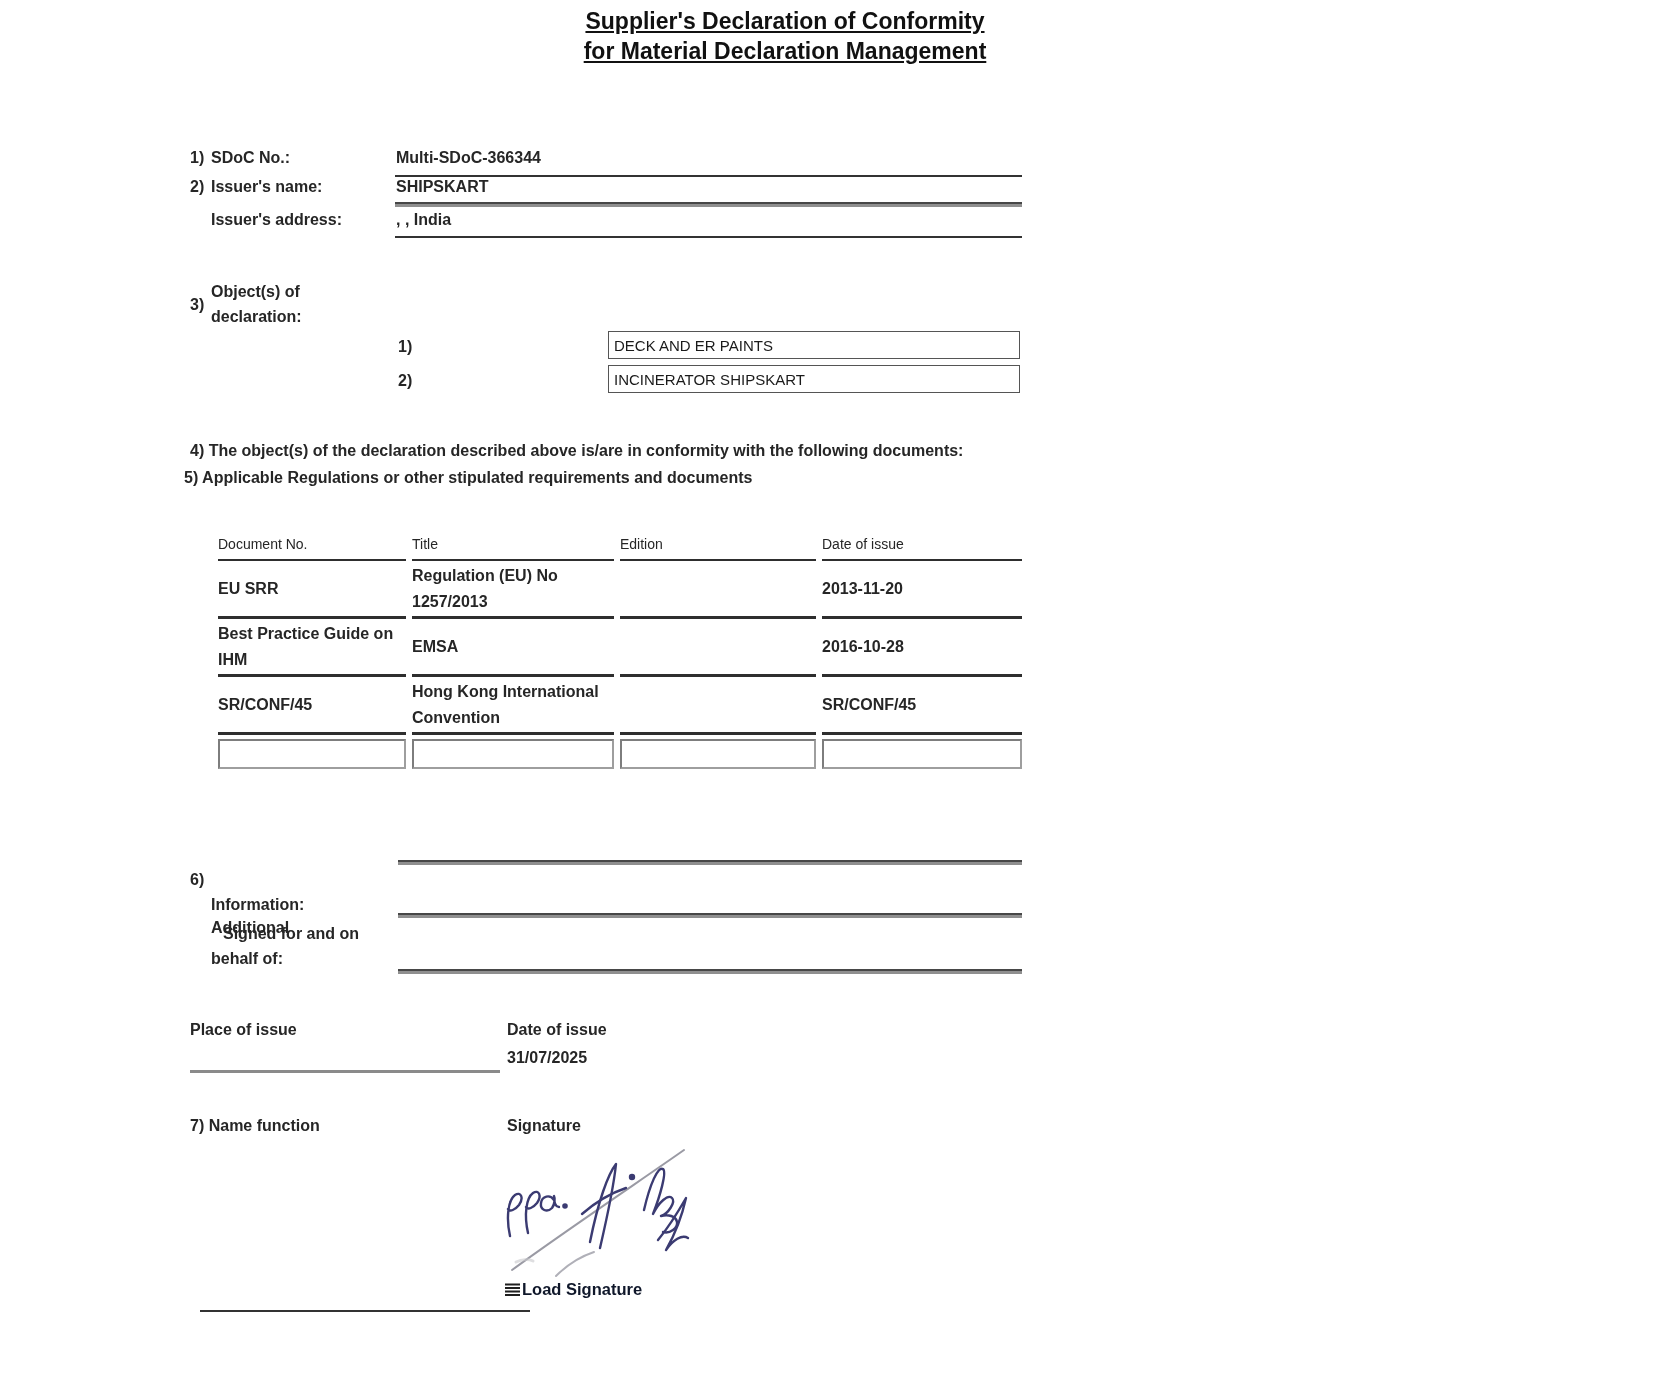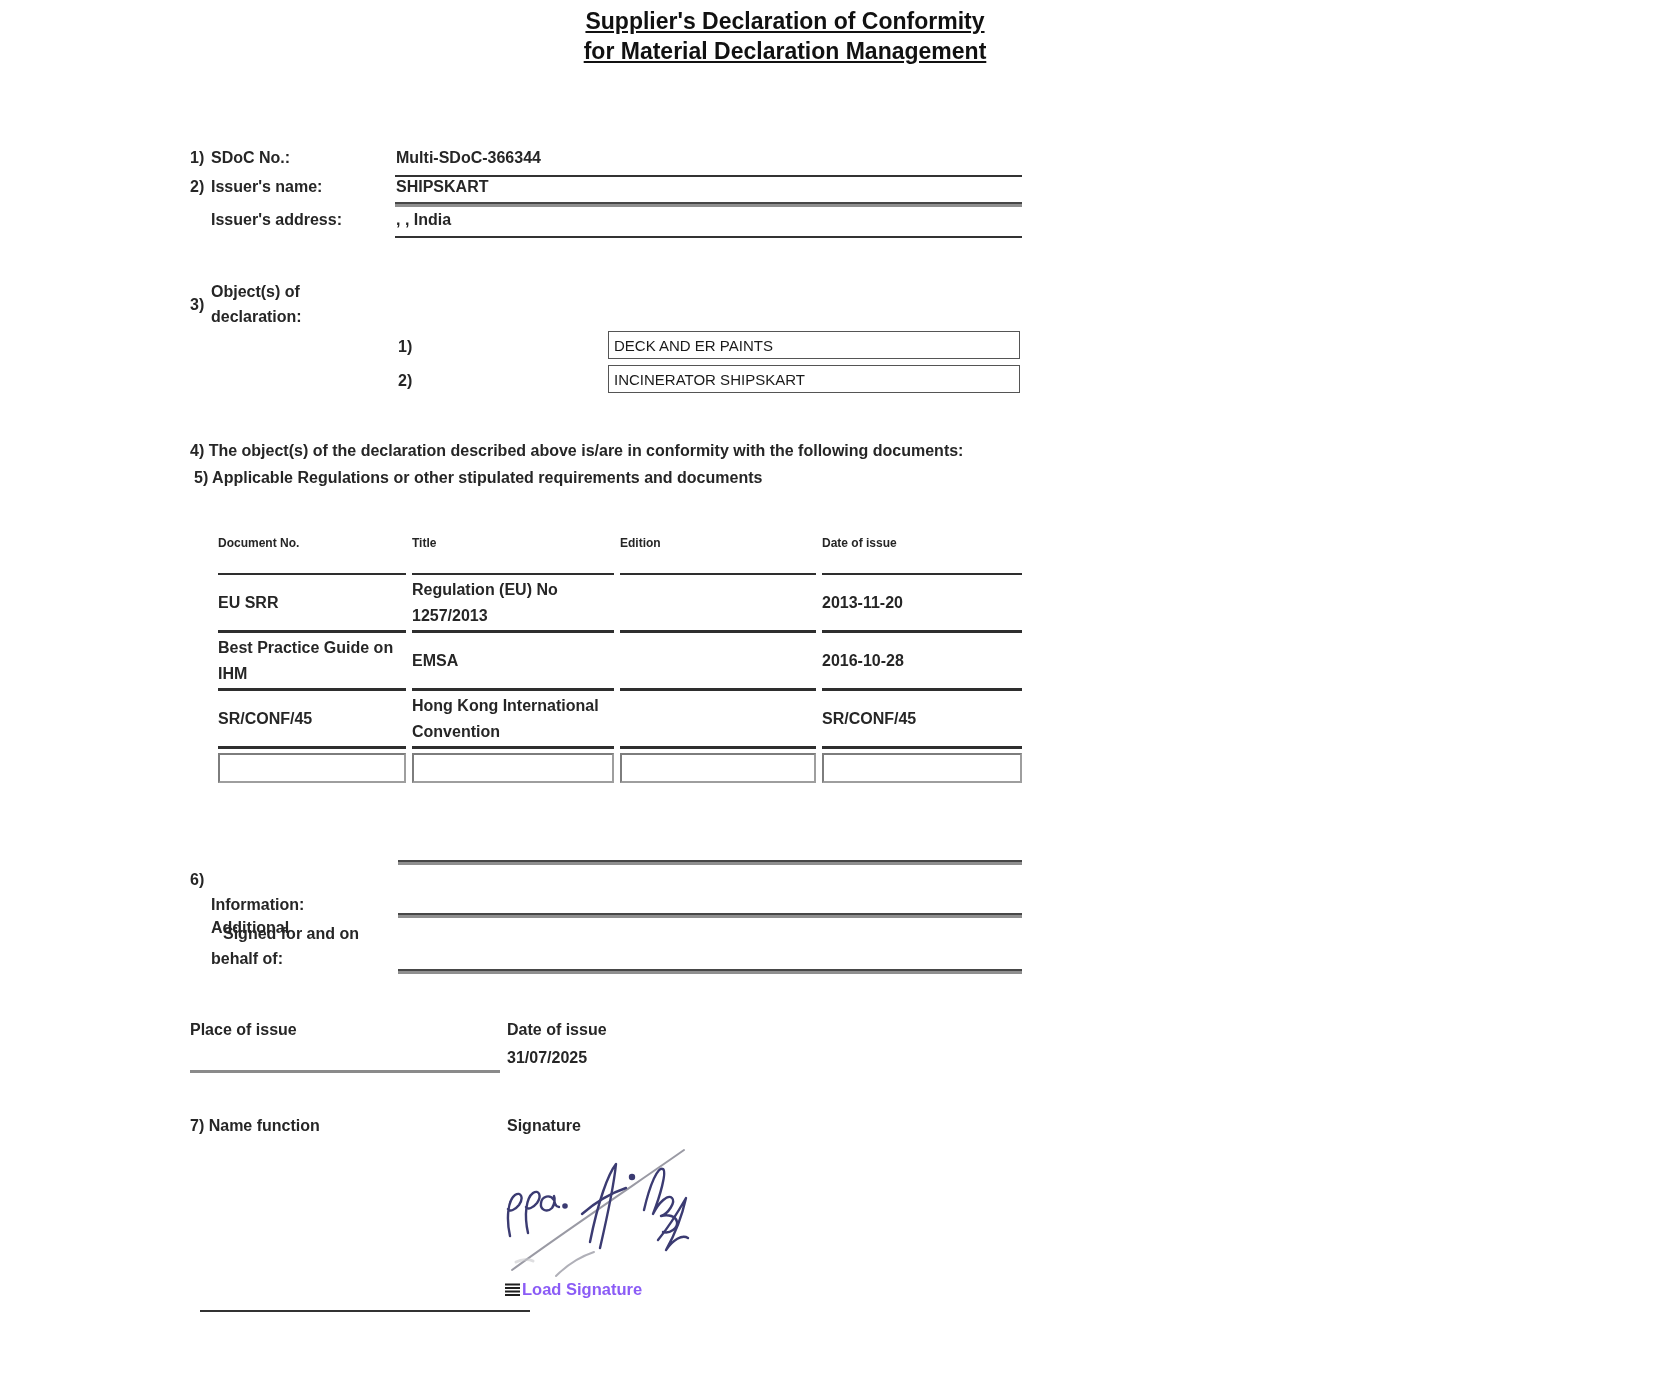--- a/index.html
+++ b/index.html
@@ -22,33 +22,33 @@
   
   .objbox {
     position:absolute; width:412px; height:28px; box-sizing:border-box;
     border:1.5px solid #555; background:#fff;
     font-size:15px; font-weight:400; color:#1a1a1a;
     display:flex; align-items:center; padding:0 5px;
   }
   
   .tbl { position:absolute; left:218px; top:536px; width:804px; }
   .tgrid { display:grid; grid-template-columns:188px 202px 196px 200px; column-gap:6px; }
-  .th > div { border-bottom:2px solid #2e2e2e; padding-bottom:23px; font-weight:bold; font-size:12px; }
+  .th > div { border-bottom:2px solid #2e2e2e; padding-bottom:7px; font-weight:normal; font-size:14px; }
   .tr > div {
     border-bottom:3px solid #2e2e2e; min-height:55px;
     display:flex; align-items:center; font-weight:bold; font-size:16px; line-height:26px;
   }
   .emptyrow { margin-top:4px; }
   .emptyrow > div {
     height:30px; box-sizing:border-box; background:#fff;
     border:2px solid #9e9e9e; border-top-color:#7d7d7d; border-left-color:#7d7d7d;
   }
   .loadbtn {
     position:absolute; left:505px; top:1280px; display:flex; align-items:center; gap:2px;
-    font-size:16.5px; font-weight:bold; color:#8b5cf6; cursor:pointer; background:none; border:none; padding:0;
+    font-size:16.5px; font-weight:bold; color:#0f172a; cursor:pointer; background:none; border:none; padding:0;
     font-family:"Liberation Sans","DejaVu Sans",sans-serif;
   }
   .sig { position:absolute; left:498px; top:1140px; }
 </style>
 </head>
 <body>
 
 <div class="page">
 
   <div class="abs title">
@@ -77,21 +77,21 @@
   <span class="abs b fs" style="left:398px; top:337px">1)</span>
   <div class="objbox" style="left:608px; top:331px">
     <span>DECK AND ER PAINTS</span>
   </div>
   <span class="abs b fs" style="left:398px; top:371px">2)</span>
   <div class="objbox" style="left:608px; top:365px">
     <span>INCINERATOR SHIPSKART</span>
   </div>
 
   <div class="abs b fs" style="left:190px; top:441px; width:860px">4) The object(s) of the declaration described above is/are in conformity with the following documents:</div>
-  <div class="abs b fs" style="left:194px; top:468px; width:860px">5) Applicable Regulations or other stipulated requirements and documents</div>
+  <div class="abs b fs" style="left:184px; top:468px; width:860px">5) Applicable Regulations or other stipulated requirements and documents</div>
 
   <div class="tbl">
     <div class="tgrid th">
       <div>Document No.</div>
       <div>Title</div>
       <div>Edition</div>
       <div>Date of issue</div>
     </div>
     <div class="tgrid tr">
       <div>EU SRR</div>

